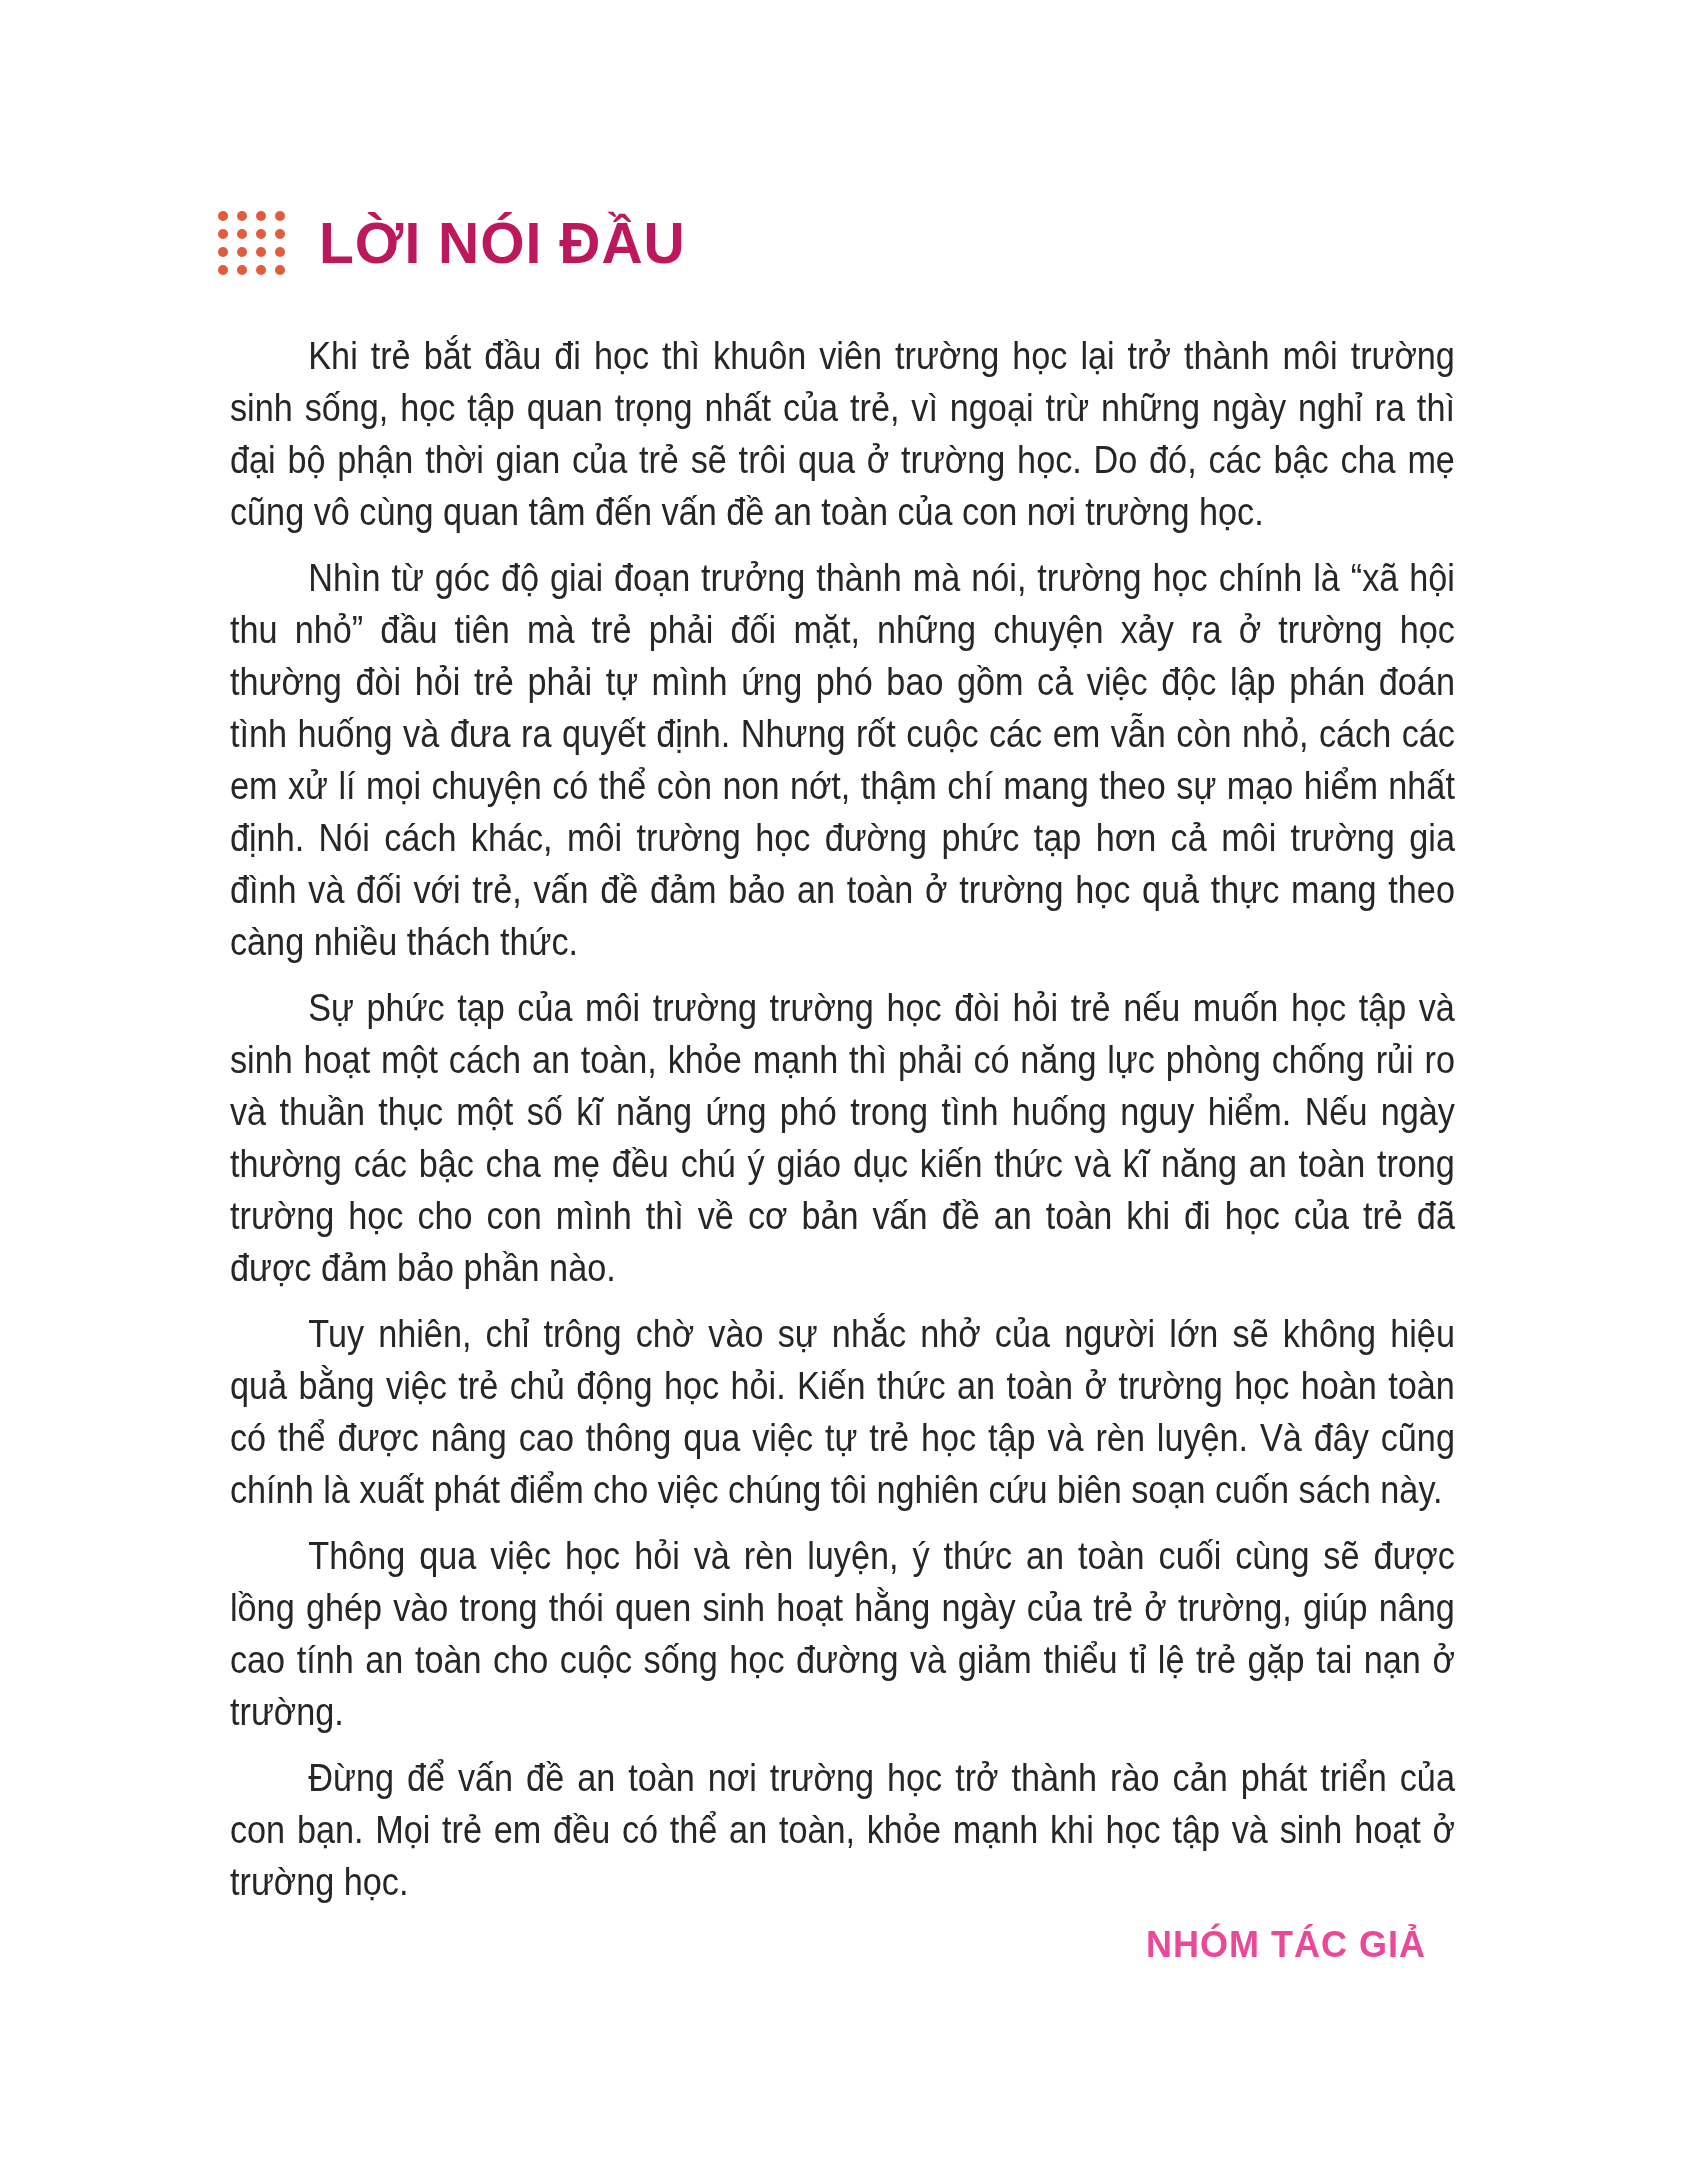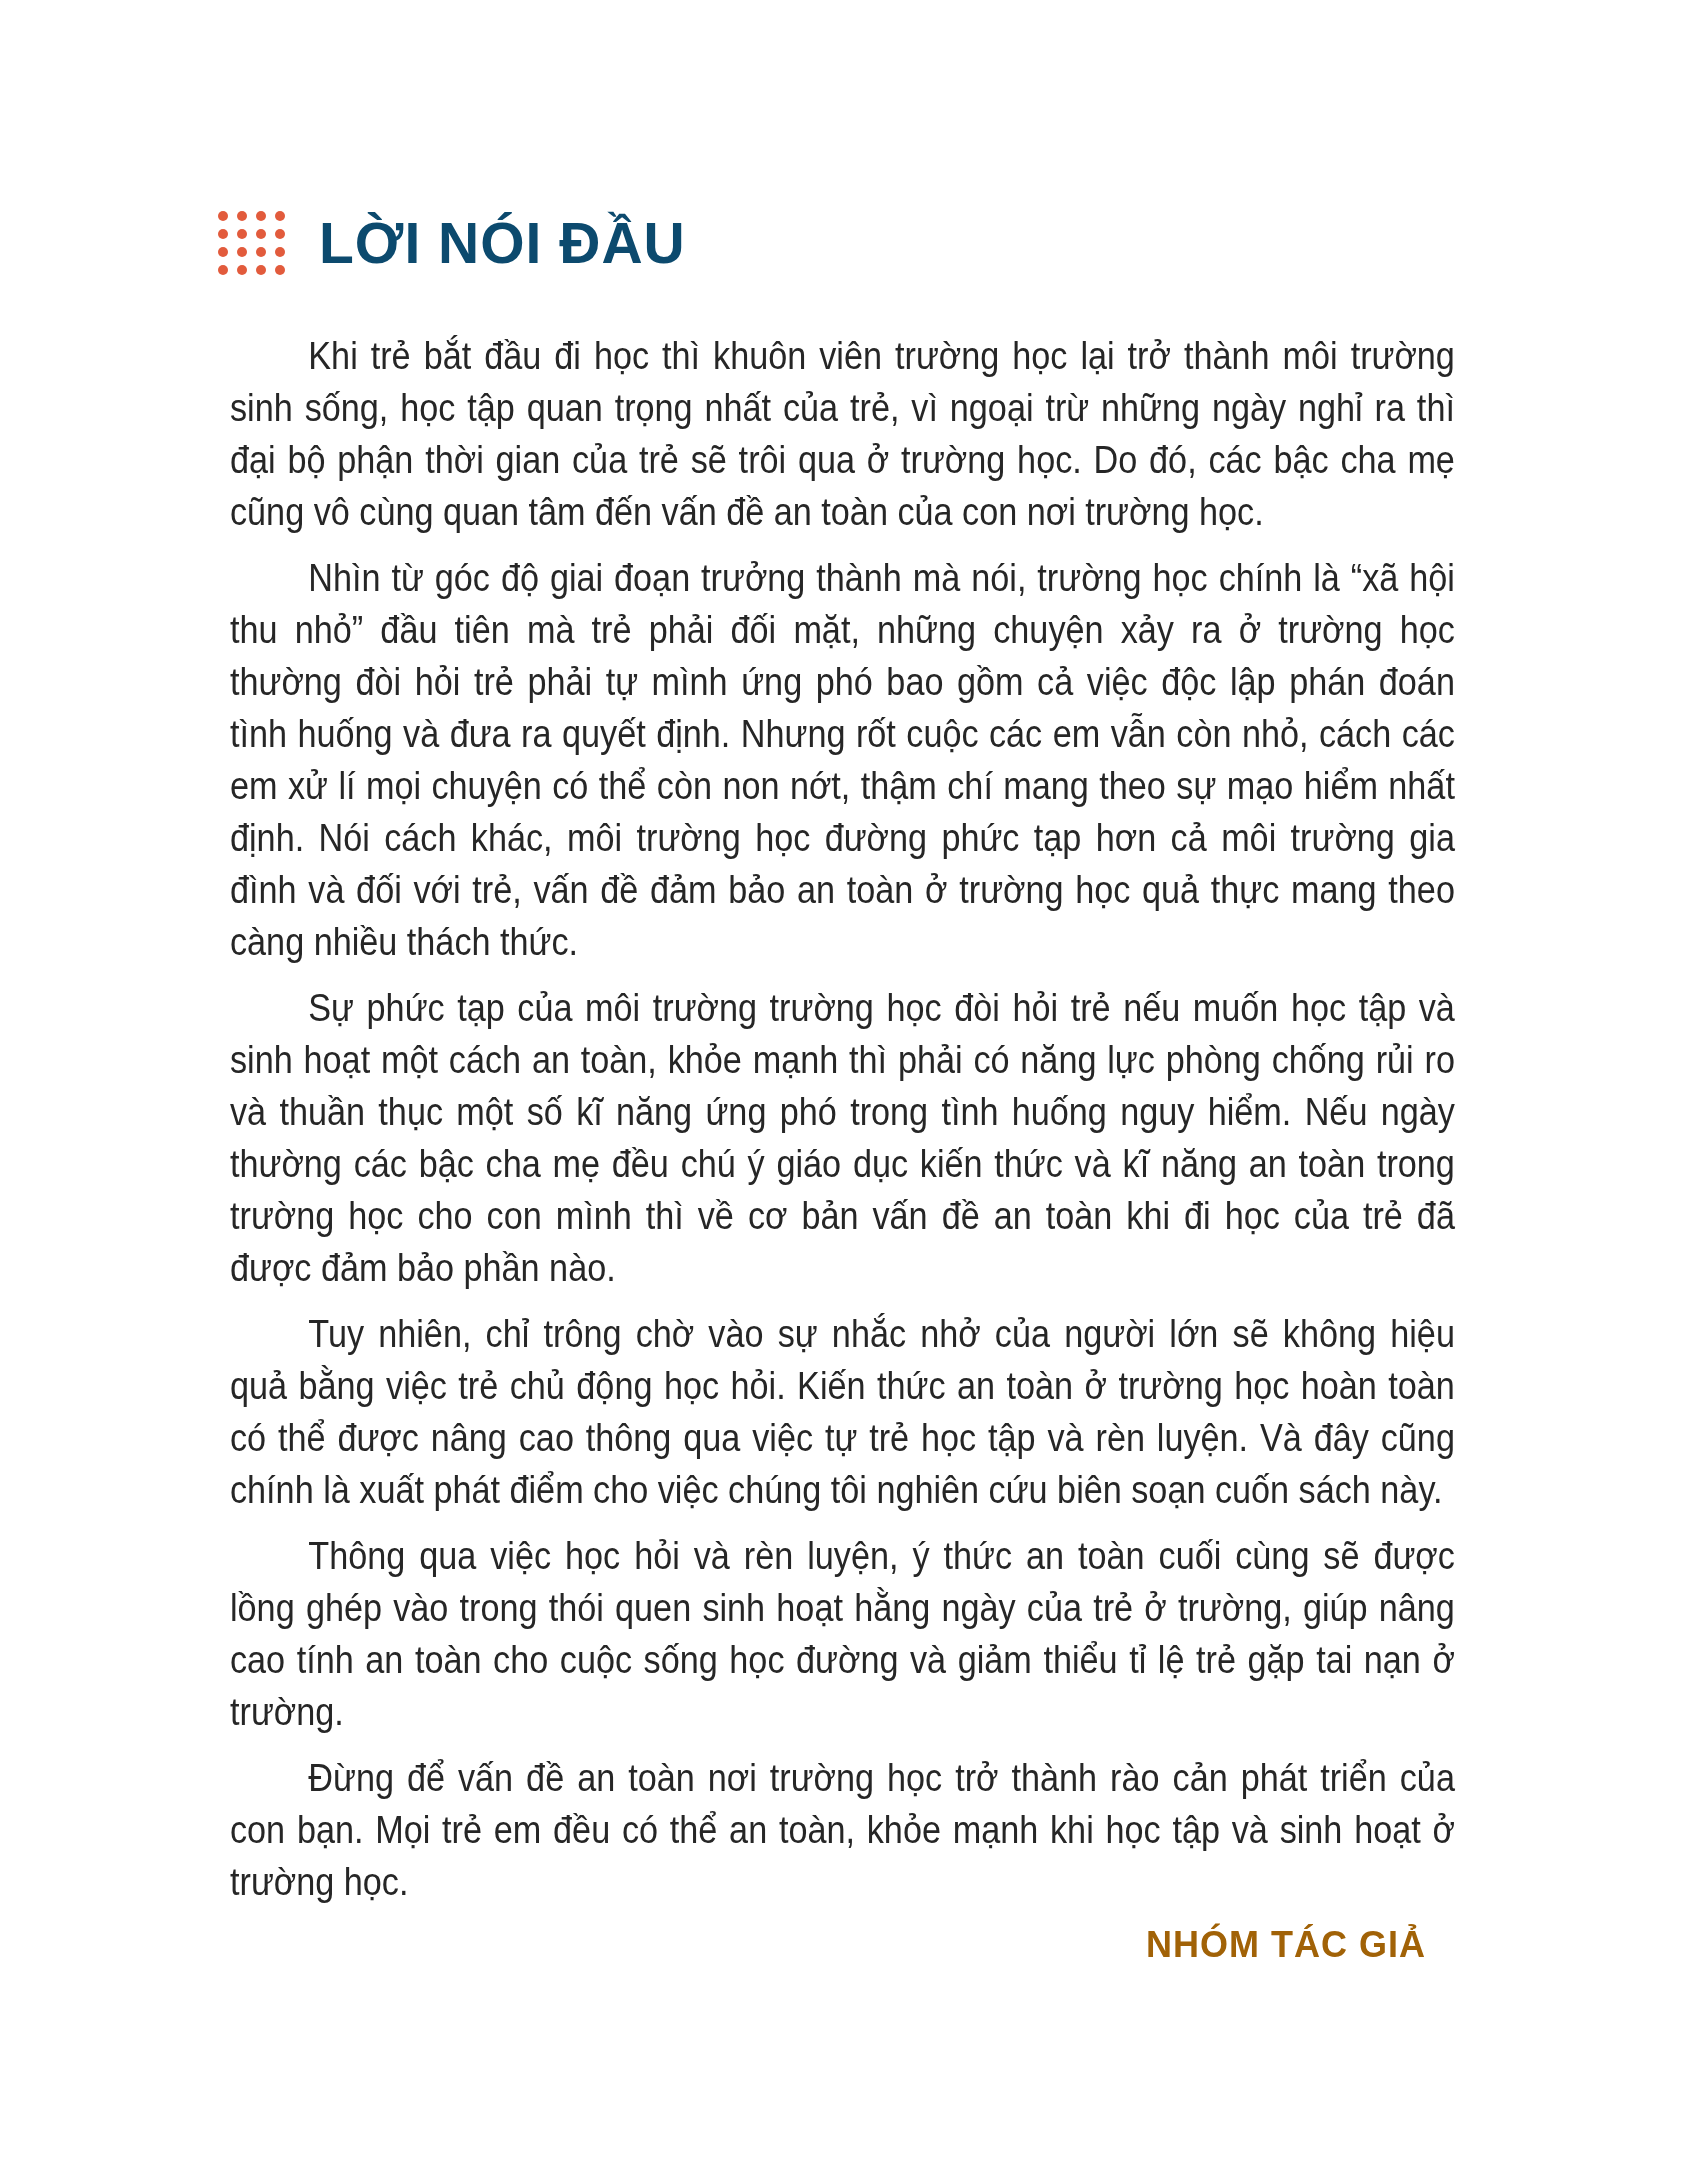--- a/index.html
+++ b/index.html
@@ -35,21 +35,21 @@
   .dots span {
     width: 10px;
     height: 10px;
     border-radius: 50%;
     background: currentColor;
   }
   .title {
     font-size: 57px;
     font-weight: 800;
     letter-spacing: 1px;
-    color: #0c4a6e;
+    color: #be185d;
     white-space: nowrap;
   }
   
   .body-text {
     width: 1361px;              
     transform: scaleX(0.9);     
     transform-origin: left top;
     margin-top: 48px;
   }
   .body-text p {
@@ -63,21 +63,21 @@
   }
   .signoff {
     width: 1226px;
     margin-top: 16px;
     text-align: right;
     padding-right: 30px;
     box-sizing: border-box;
     font-size: 36px;
     font-weight: bold;
     letter-spacing: 1px;
-    color: #a16207;
+    color: #ec4899;
   }
 </style>
 </head>
 <body>
 
 <div class="page">
 
   <div class="header">
     <div class="dots" style="color: rgb(226, 91, 60);">
       <span></span>

